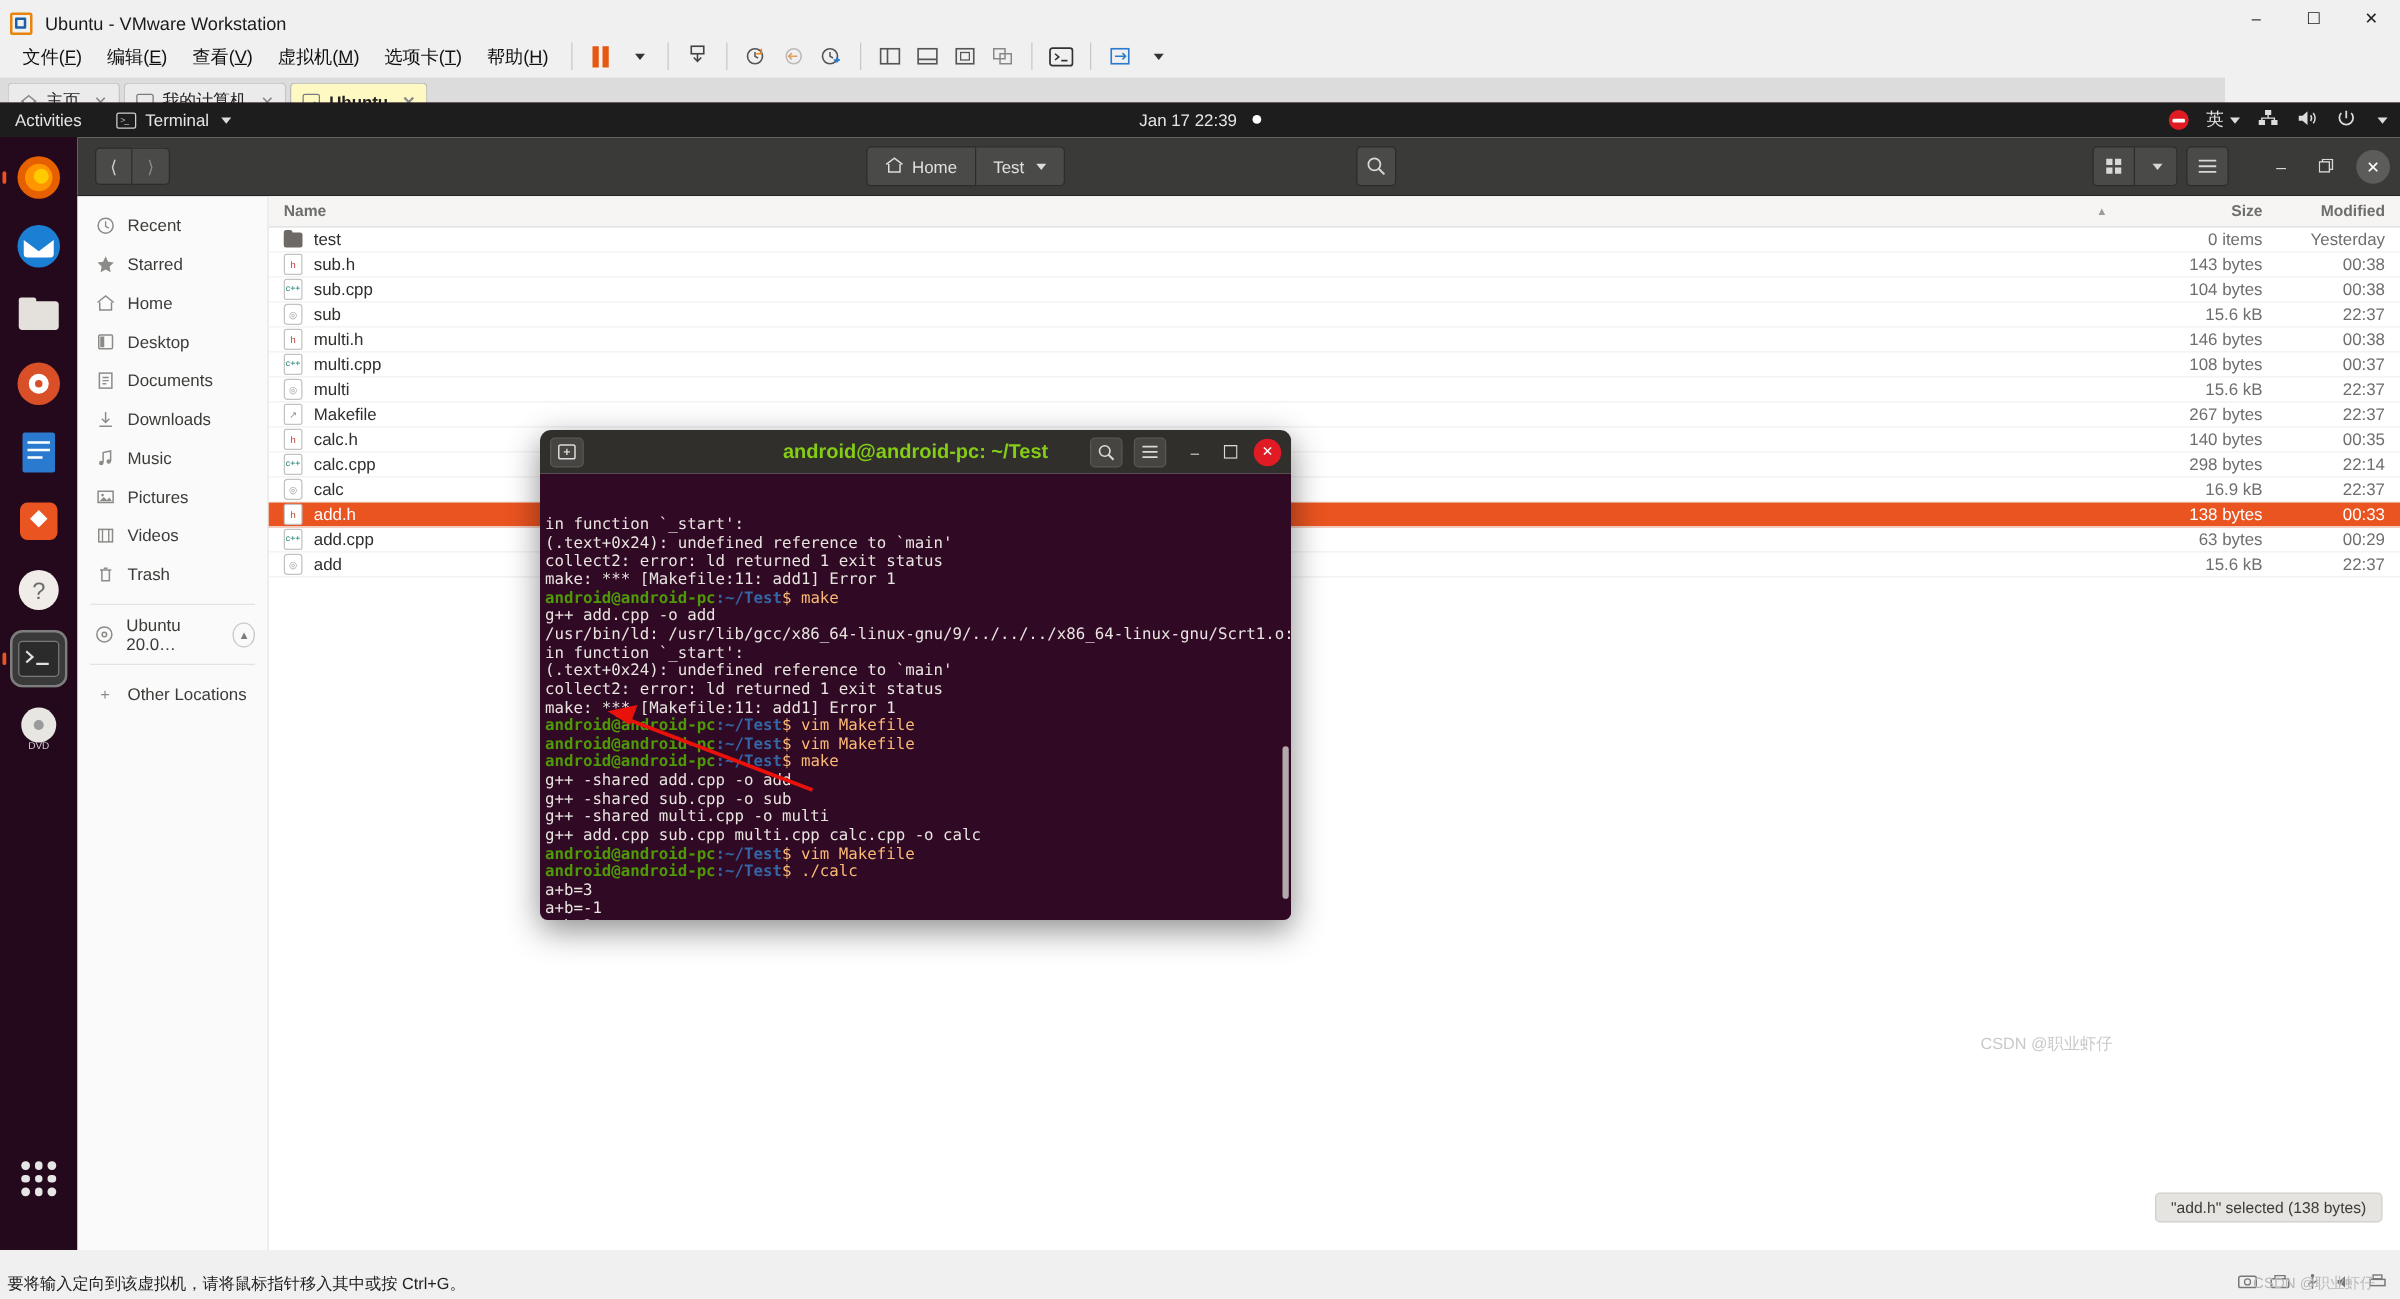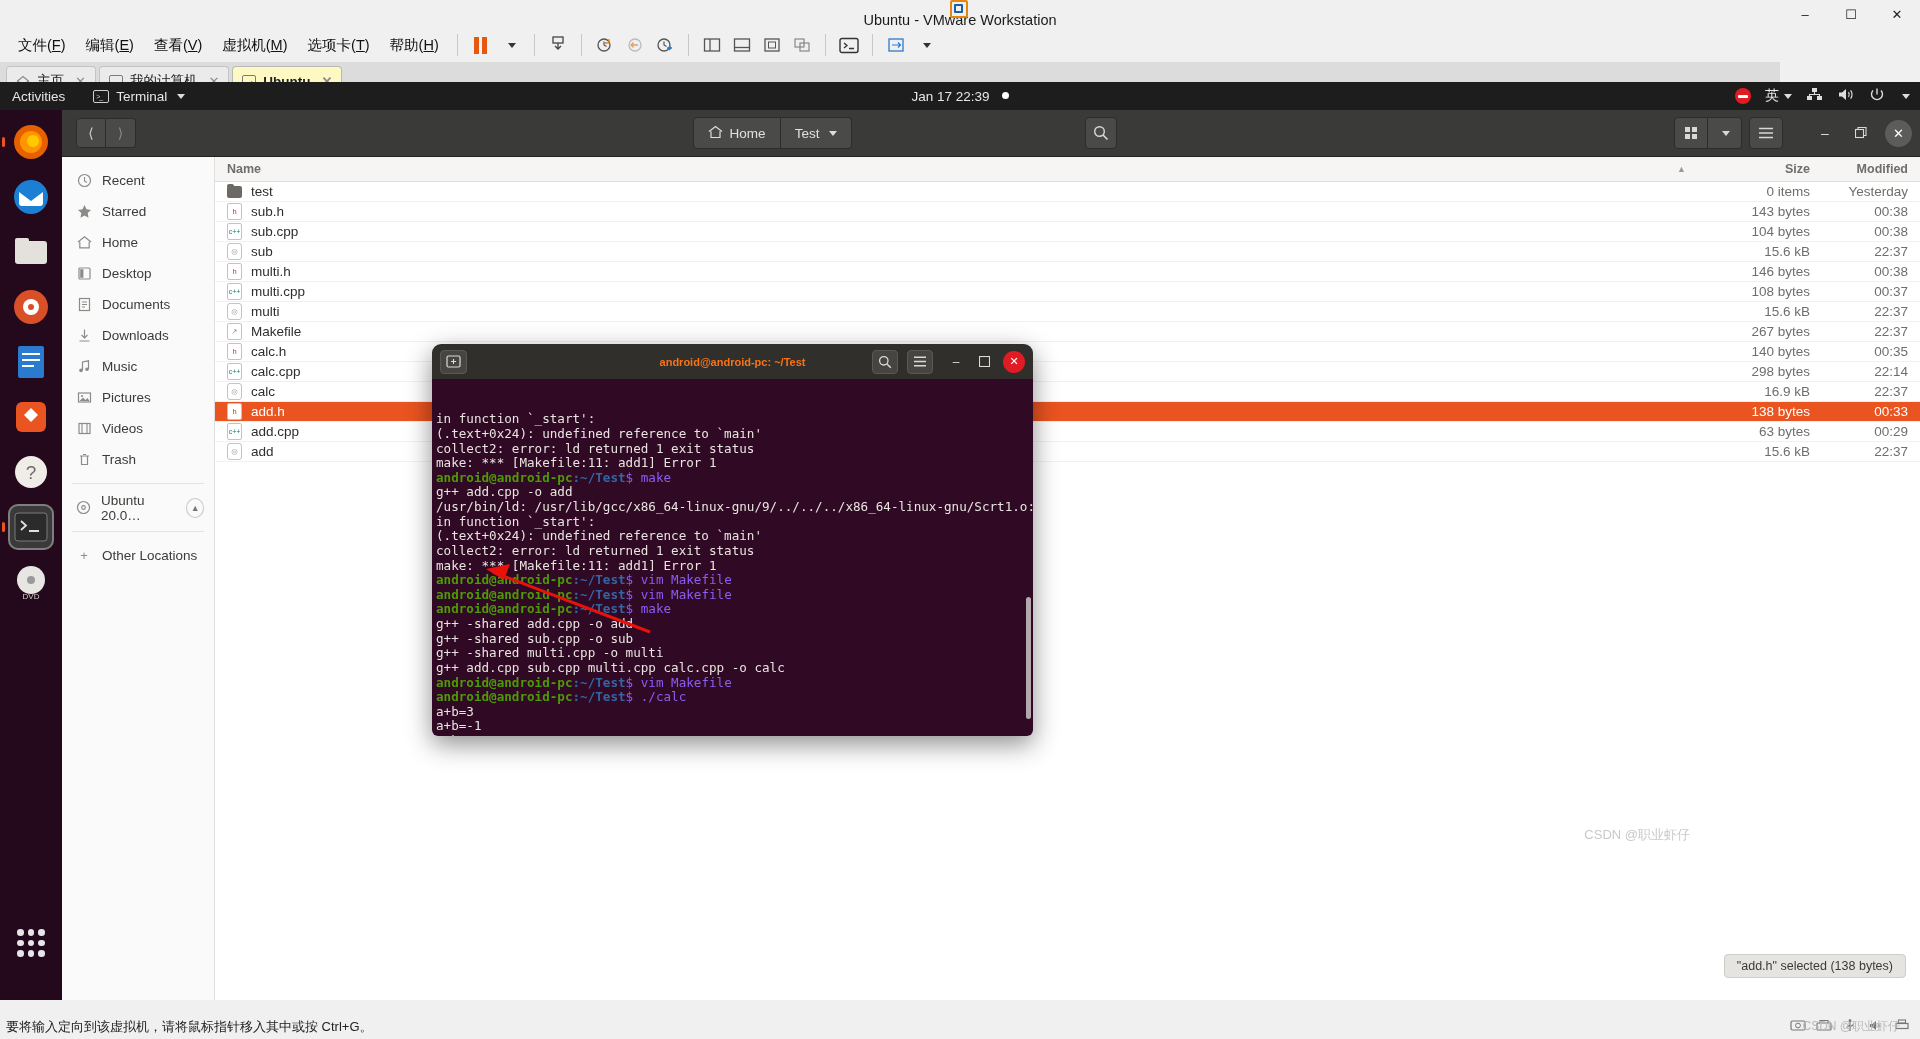--- a/index.html
+++ b/index.html
@@ -6,21 +6,21 @@
   html, body {
     width: 1920px; height: 1039px;
     font-family: "Liberation Sans", sans-serif;
     overflow: hidden; background: #f0f0f0;
   }
   #root { position: relative; width: 1920px; height: 1039px; }
 
   
   .vmw-titlebar {
     position: absolute; left:0; top:0; width:1920px; height:28px;
-    background:#f0f0f0; display:flex; align-items:center;flex-direction:column;
+    background:#f0f0f0; display:flex; align-items:flex-end;
   }
   .vmw-logo { width:18px; height:18px; margin-left:8px; margin-right:10px; position:relative; }
   .vmw-logo .sq1 { position:absolute; left:0; top:0; width:18px; height:18px; border:2px solid #e8840c; border-radius:2px; }
   .vmw-logo .sq2 { position:absolute; left:4px; top:4px; width:9px; height:9px; border:2px solid #1a5fa8; border-radius:1px; }
   .vmw-title { font-size:14.5px; color:#1a1a1a; }
   .vmw-wbtns { position:absolute; right:0; top:0; height:28px; display:flex; }
   .vmw-wbtn { width:46px; height:28px; display:flex; align-items:center; justify-content:center; color:#222; font-size:13px; }
 
   .vmw-menubar {
     position:absolute; left:0; top:28px; width:1920px; height:34px;
@@ -123,31 +123,31 @@
   .fico.folder::after { content:''; position:absolute; left:0; top:1px; width:7px; height:3px; background:#6d6a66; border-radius:2px 2px 0 0;}
 
   .statusbar { position:absolute; right:14px; bottom:22px; background:#e6e4e1; border:1px solid #cfcdc9;
      border-radius:4px; padding:4px 12px; font-size:12.5px; color:#3b3b38; }
 
   
   .term { position:absolute; left:432px; top:262px; width:601px; height:392px;
     box-shadow:0 8px 26px rgba(0,0,0,0.45); border-radius:9px 9px 6px 6px; overflow:hidden;}
   .term-head { height:35px; background:#302f2c; display:flex; align-items:center; padding:0 8px; position:relative;}
   .term-newtab { width:27px;height:24px; background:#474541; border:1px solid #5a5854; border-radius:4px; color:#dcdcdc; font-size:10px; display:flex;align-items:center;justify-content:center;}
-  .term-title { position:absolute; left:0; right:0; text-align:center; font-size:11px; font-weight:bold; color:#f97316;}
+  .term-title { position:absolute; left:0; right:0; text-align:center; font-size:16px; font-weight:bold; color:#84cc16;}
   .term-hright { margin-left:auto; display:flex; align-items:center; gap:2px; z-index:2;}
   .term-hbtn { width:26px;height:24px; color:#dadada; display:flex;align-items:center;justify-content:center; font-size:12px;}
   .term-hbtn.sq { background:#474541; border:1px solid #5a5854; border-radius:4px; }
   .term-x { width:22px;height:22px;border-radius:50%;background:#e01b24;color:#fff;display:flex;align-items:center;justify-content:center;font-size:11px; margin-left:4px;}
   .term-body { background:#300a24; height:357px; padding:4px 0 0 2px; position:relative;
     font-family:"DejaVu Sans Mono","Liberation Mono",monospace; font-size:12.6px; line-height:14.62px; color:#e8e4e0; white-space:pre; overflow:hidden;}
   .term-line { padding-left:2px; }
   .u { color:#4e9a06; font-weight:bold;}
   .p { color:#3465a4; font-weight:bold;}
-  .w { color:#8b5cf6; }
+  .w { color:#fdba74; }
   .term-scroll { position:absolute; right:2px; top:218px; width:5px; height:122px; background:#b3a8ae; border-radius:3px;}
 
   .arrow { position:absolute; pointer-events:none; }
 
   .vmw-status { position:absolute; left:0; bottom:0; width:1920px; height:25px; background:#f0f0f0;
     display:flex; align-items:center; font-size:13px; color:#222; padding-left:6px; }
   .vmw-status-right { margin-left:auto; display:flex; align-items:center; gap:10px; padding-right:10px; color:#555;}
   .watermark { position:absolute; right:20px; bottom:4px; font-size:12px; color:#b9b9b9; }
   .wm2 { position:absolute; right:230px; bottom:156px; font-size:13px; color:#c9c9c9; }
 </style>

